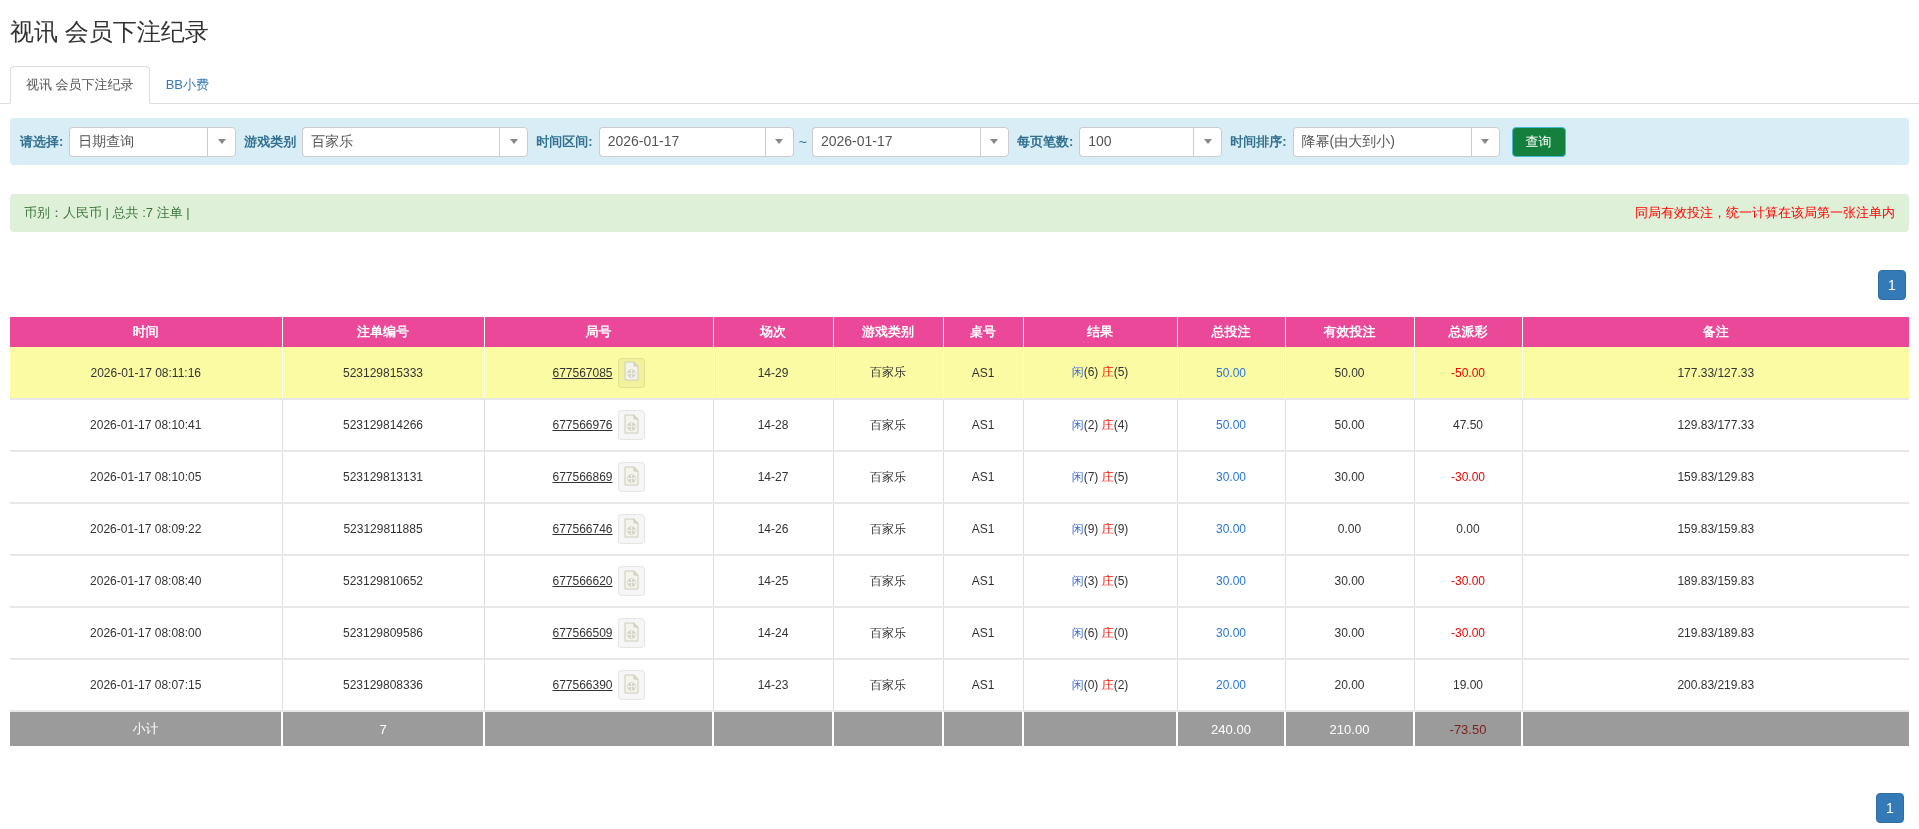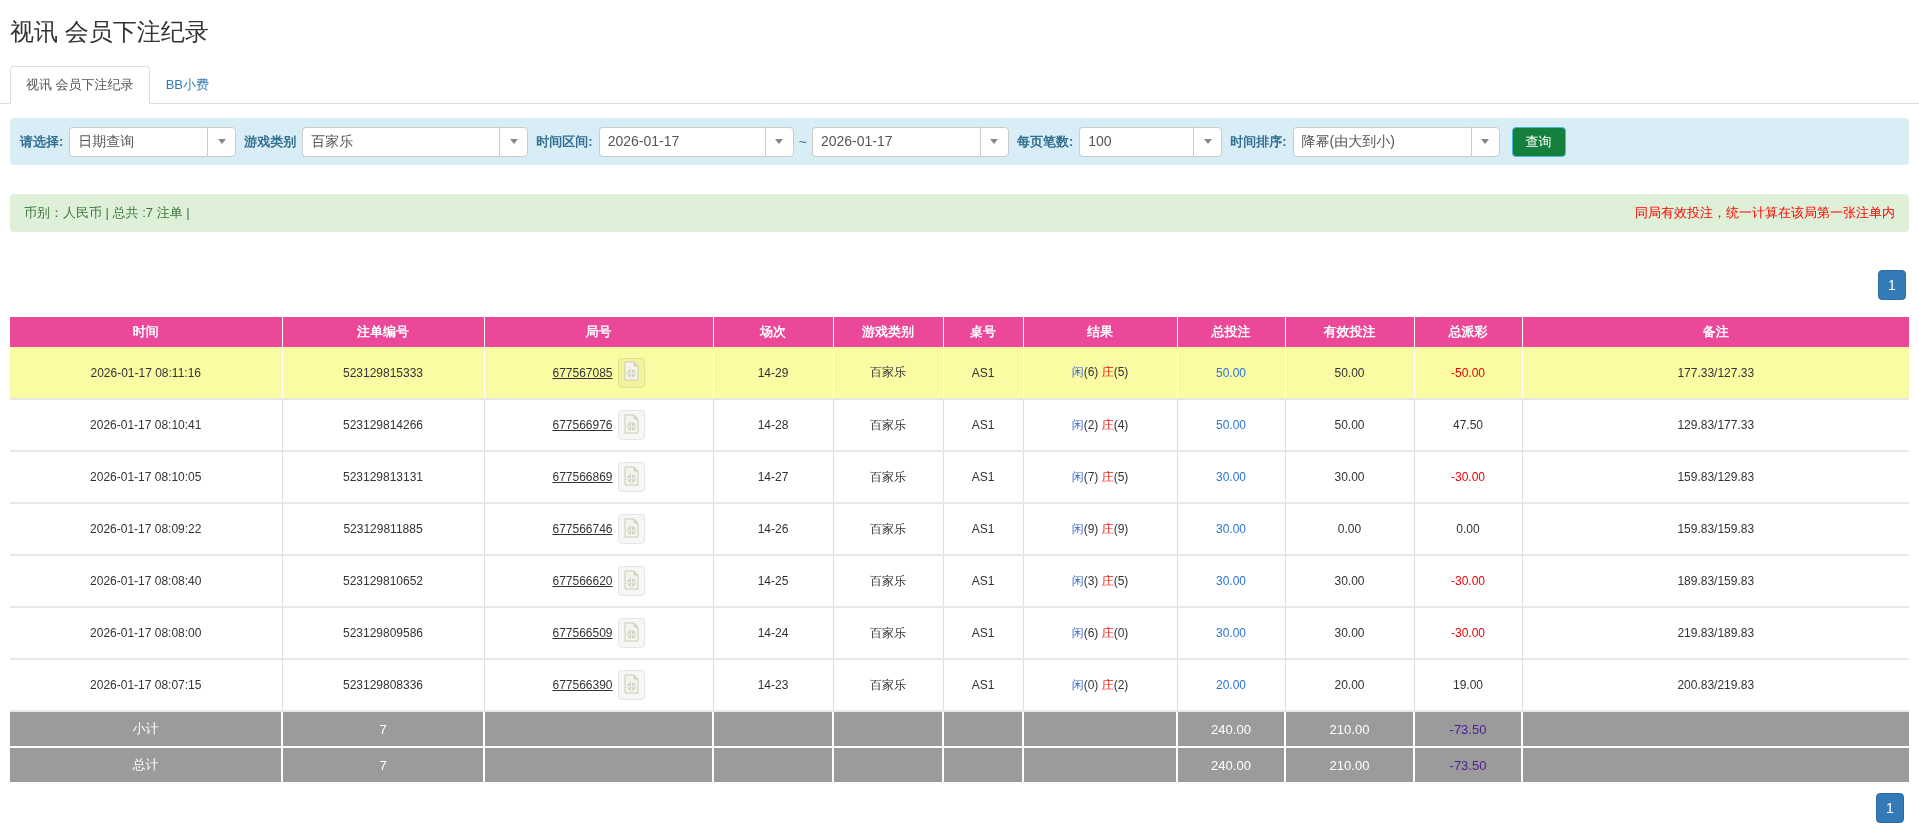--- a/index.html
+++ b/index.html
@@ -53,21 +53,21 @@
   .round-cell { display:flex; align-items:center; justify-content:center; gap:5px;text-decoration:underline; }
   .video-btn { width:27px; height:30px; background:rgba(0,0,0,0.035); border:1px solid rgba(0,0,0,0.07);
                border-radius:4px; display:inline-flex; align-items:center; justify-content:center; cursor:pointer; }
   .bet-link { color:#2a75d9; text-decoration:none; cursor:pointer; }
   .neg { color:#ee0000; }
   .res-player { color:#3a66d1; }
   .res-banker { color:#ee1100; }
   tr.summary td { background:#9b9b9b; color:#fff; font-size:13px; height:36px;
                   border-right:2px solid #fff; border-bottom:2px solid #fff; }
   tr.summary td:last-child { border-right:none; }
-  tr.summary td.neg { color:#4c1d95; }
+  tr.summary td.neg { color:#7f1d1d; }
 </style>
 </head>
 <body>
 
 <div class="page-title">视讯 会员下注纪录</div>
 
 <div class="tabs">
   <div class="tab active">视讯 会员下注纪录</div>
   <div class="tab inactive">BB小费</div>
 </div>
@@ -371,31 +371,18 @@
         <td></td>
         <td></td>
         <td></td>
         <td></td>
         <td></td>
         <td>240.00</td>
         <td>210.00</td>
         <td class="neg">-73.50</td>
         <td></td>
       </tr>
-      <tr class="summary">
-        <td>总计</td>
-        <td>7</td>
-        <td></td>
-        <td></td>
-        <td></td>
-        <td></td>
-        <td></td>
-        <td>240.00</td>
-        <td>210.00</td>
-        <td class="neg">-73.50</td>
-        <td></td>
-      </tr>
     </tbody>
 </table>
 
 <div class="pager-bottom">
   <div class="page-btn">1</div>
 </div>
 
 </body></html>

